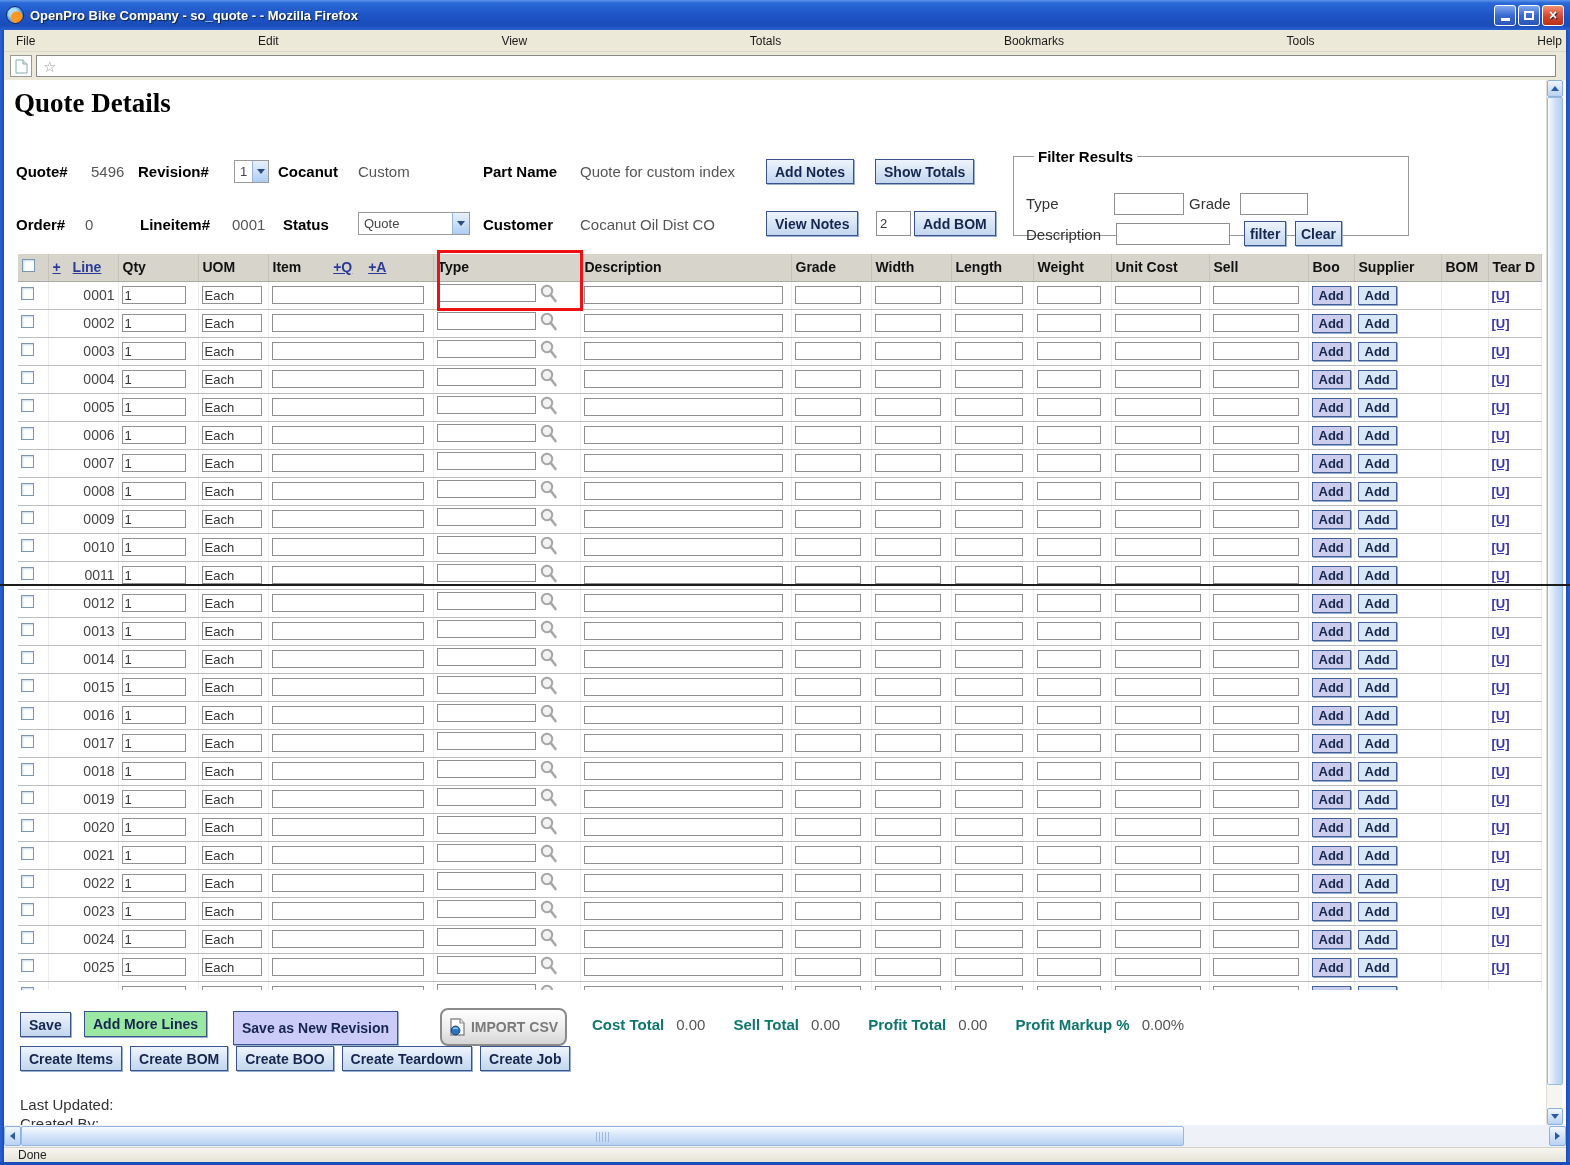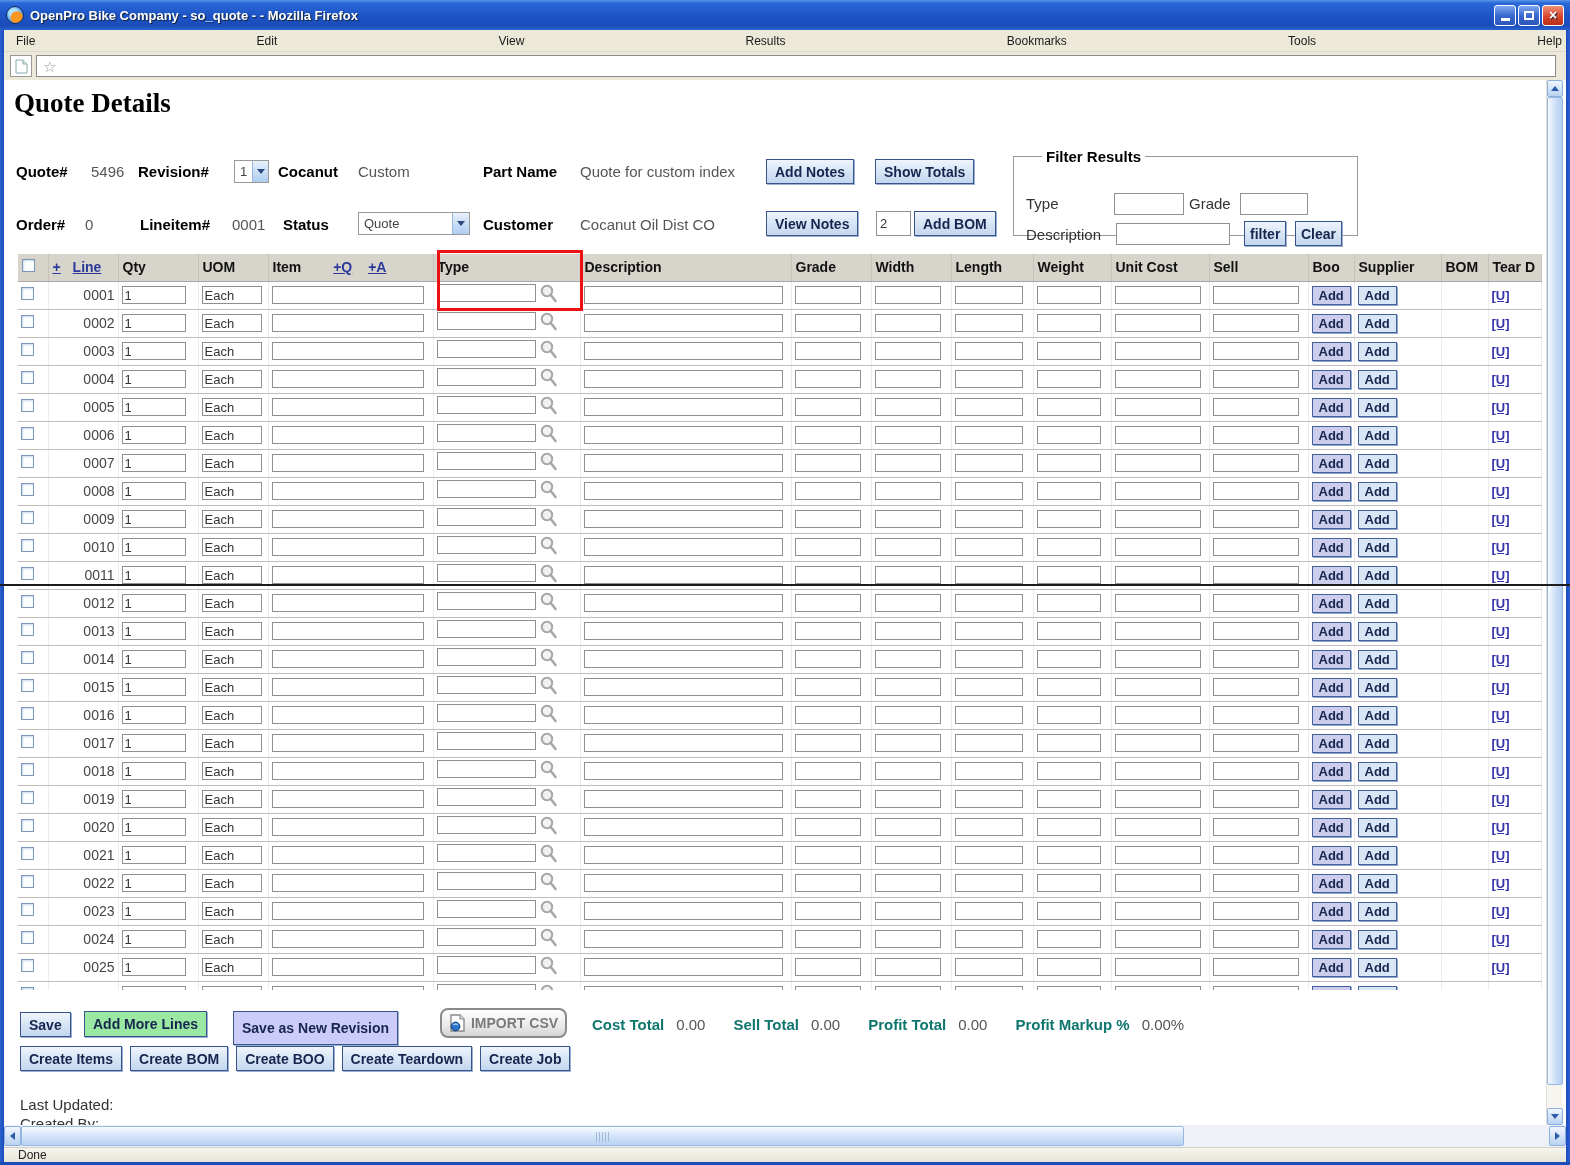--- a/index.html
+++ b/index.html
@@ -94,22 +94,22 @@
     background:linear-gradient(180deg,#e8f1fc,#aecdf2); border-left:1px solid #98b8e0;
   }
   .xpselect .tri { width:0; height:0; border:4px solid transparent; border-top:5px solid #2a4a80; margin-top:4px; }
 
   .textinput {
     background:#fff; border:1px solid #8f8f8f; font-size:13px; color:#333;
     padding:0 3px; font-family:"Liberation Sans", sans-serif;
   }
 
   fieldset.filterbox {
-    left:1013px; top:148px; width:345px; height:88px; position:absolute;
-    border:1px solid #9a9a9a; padding:4px 26px;
+    left:1013px; top:148px; width:396px; height:88px; position:absolute;
+    border:1px solid #9a9a9a; padding:4px 18px;
   }
   fieldset.filterbox legend { font-size:15px; font-weight:bold; padding:0 4px; margin-left:2px; }
   .filterrow { position:absolute; display:flex; align-items:center; }
 
   
   .tablewrap { left:18px; top:254px; width:1528px; height:736px; overflow:hidden; }
   table.qt { border-collapse:collapse; table-layout:fixed; width:1523px; }
   table.qt thead th {
     background:#d7d4cc; height:27px; font-size:14px; font-weight:bold; color:#111;
     text-align:left; padding:0 4px; border-right:1px solid #c6c3bb;
@@ -136,21 +136,21 @@
     background:#d9e6f5; padding:1px 6px; cursor:default;
   }
   .addbtn.boo { background:#ccccec; }
   .ulink { color:#3333aa; font-weight:bold; text-decoration:underline; font-size:13px; cursor:pointer; }
 
   .frame-divider { left:0; top:584px; width:1570px; height:2px; background:#1c1c1c; z-index:40; }
   .type-highlight { left:437px; top:250px; width:146px; height:61px; border:3px solid #ee1111; z-index:50; }
 
   
   .importcsv {
-    left:440px; top:1008px; height:30px; width:127px;
+    left:440px; top:1008px; height:38px; width:127px;
     display:inline-flex; align-items:center; justify-content:center; gap:5px;
     border:2px solid #8a8a8a; border-radius:8px;
     background:linear-gradient(180deg,#ffffff 0%,#ececec 55%,#d5d5d5 100%);
     font-weight:bold; font-size:14px; color:#7a7a7a;
   }
   .totalsrow { left:592px; top:1016px; display:flex; align-items:baseline; gap:28px; }
   .totpair { display:flex; gap:12px; align-items:baseline; }
   .totpair .tl { font-size:15px; font-weight:bold; color:#0f766e; white-space:nowrap; }
   .totpair .tv { font-size:15px; color:#555; }
   .createrow { left:20px; top:1046px; display:flex; gap:8px; }
@@ -209,21 +209,21 @@
         <span class="maxbox"></span>
       </span>
     <span class="winbtn close">×</span>
   </span>
 </div>
 
 <div class="abs menubar">
     <span class="menuitem">File</span>
     <span class="menuitem">Edit</span>
     <span class="menuitem">View</span>
-    <span class="menuitem">Results</span>
+    <span class="menuitem">Totals</span>
     <span class="menuitem">Bookmarks</span>
     <span class="menuitem">Tools</span>
     <span class="menuitem">Help</span>
   </div>
 
 <div class="abs urlrow">
   <span class="favbox">
     <svg width="13" height="15" viewBox="0 0 13 15">
         <path d="M1 1 h7 l4 4 v9 h-11 z" fill="#fff" stroke="#8aa" stroke-width="1"></path>
         <path d="M8 1 v4 h4" fill="#dde8f2" stroke="#8aa" stroke-width="1"></path>

